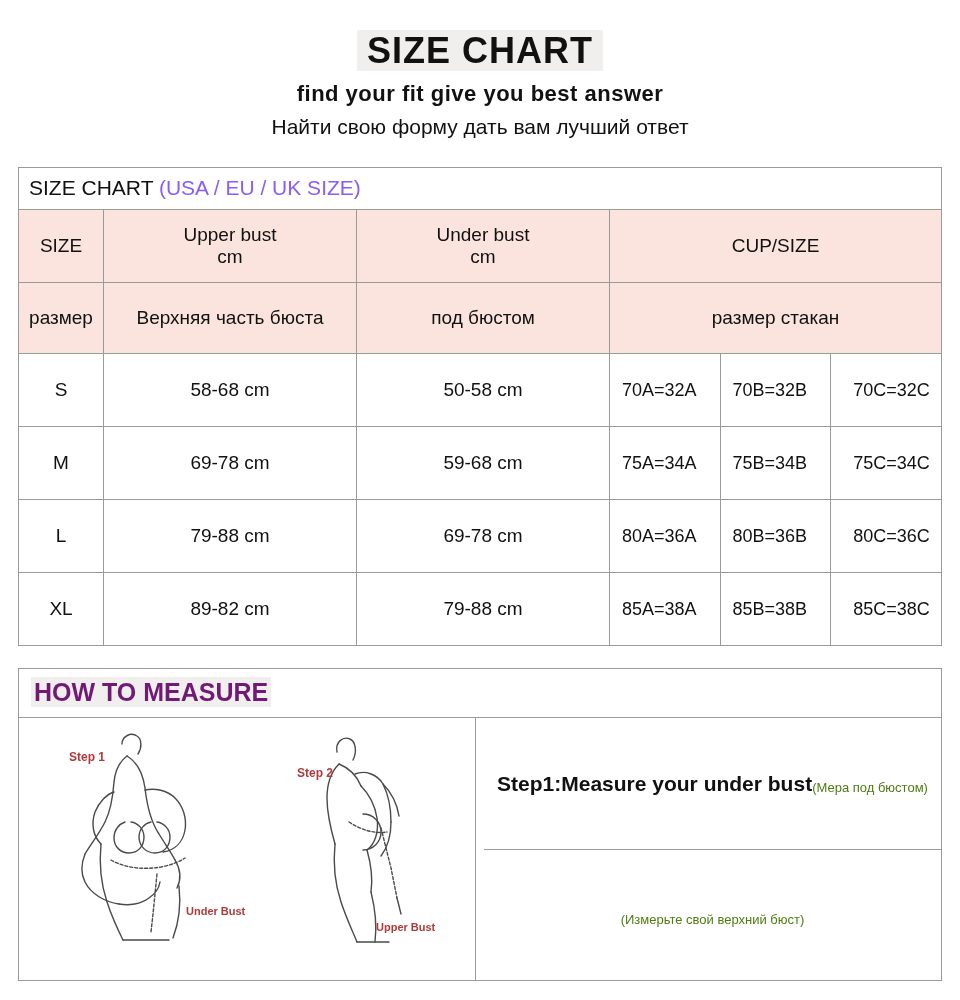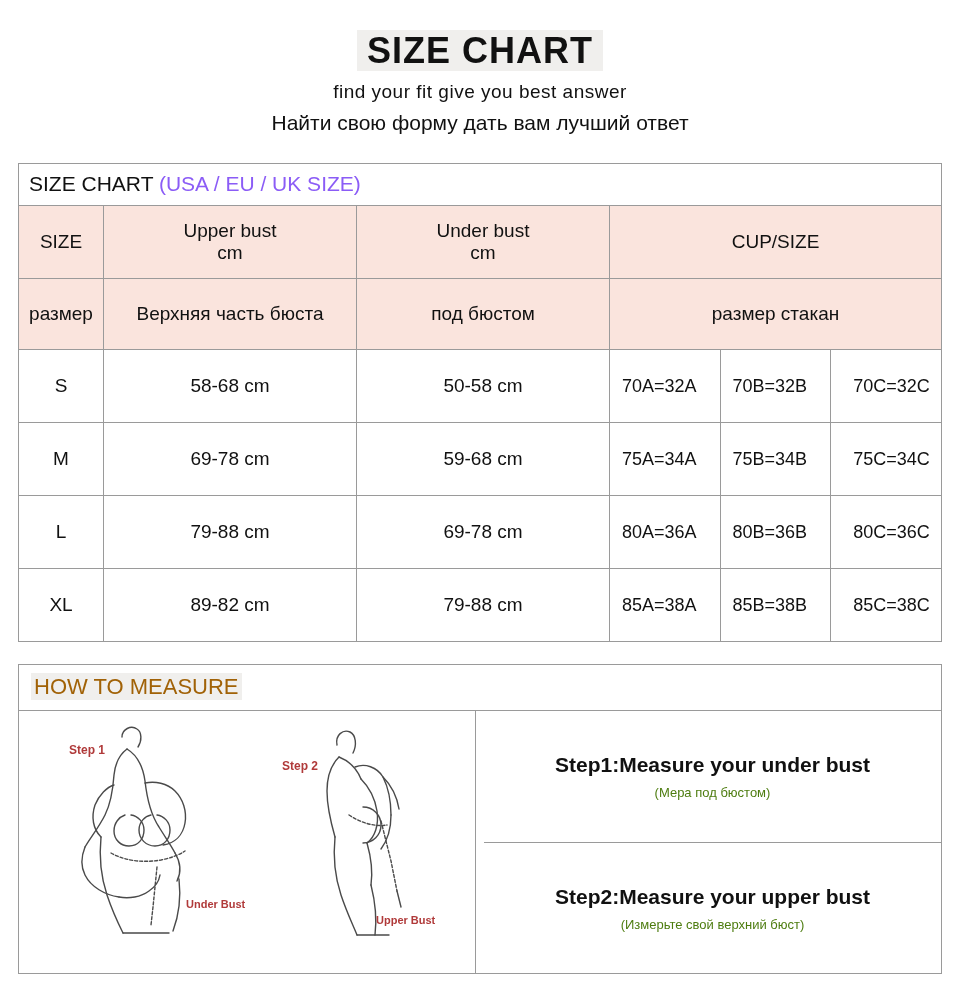--- a/index.html
+++ b/index.html
@@ -32,22 +32,22 @@
     font-size: 36px;
     font-weight: bold;
     letter-spacing: 1px;
     color: #111;
     display: inline-block;
     background: #f0efed;
     padding: 0 10px;
     line-height: 1.15;
   }
   .title-sub {
-    font-size: 19px;
-    font-weight: normal;
+    font-size: 22px;
+    font-weight: bold;
     letter-spacing: 0.5px;
     margin-top: 10px;
     color: #111;
   }
   .title-ru {
     font-size: 21px;
     margin-top: 8px;
     color: #111;
     font-weight: normal;
   }
@@ -117,25 +117,25 @@
   .cell-upper { width: 250px; }
   .cell-under { width: 250px; }
   .cell-cup { width: 112px; }
 
   
   .measure-wrap {
     margin: 22px 18px 0 18px;
     border: 1px solid #9a9a9a;
   }
   .measure-title {
-    font-size: 22px;
-    font-weight: normal;
+    font-size: 25px;
+    font-weight: bold;
     padding: 9px 12px 10px 12px;
     border-bottom: 1px solid #9a9a9a;
-    color: #a16207;
+    color: #701a75;
   }
   .measure-title span {
     background: #f0efed;
     padding: 1px 3px;
   }
   .measure-body {
     display: flex;
     height: 262px;
     gap: 8px;
   }
@@ -146,21 +146,21 @@
     background: #fff;
   }
   .measure-right {
     flex: 1;
     display: flex;
     flex-direction: column;
   }
   .step-box {
     flex: 1;
     display: flex;
-    flex-direction: column;
+    flex-direction: row;
     align-items: center;
     justify-content: center;
   }
   .step-box.first {
     border-bottom: 1px solid #9a9a9a;
   }
   .step-en {
     font-size: 21px;
     font-weight: bold;
     color: #111;
@@ -308,32 +308,31 @@
             <path d="M344 96 C354 96 362 104 362 114 C362 124 354 132 344 132"></path>
 
             <path d="M330 104 C342 112 356 116 368 114" stroke-dasharray="3 2"></path>
             <path d="M362 110 L372 150 L378 180" stroke-dasharray="3 2"></path>
             <path d="M378 180 L382 196"></path>
 
             <path d="M318 34 C316 24 324 18 331 21 C337 24 338 34 334 42"></path>
           </g>
         </svg>
         <div class="step-label" style="left: 50px; top: 32px;">Step 1</div>
-        <div class="step-label" style="left: 263px; top: 48px;">Step 2</div>
+        <div class="step-label" style="left: 278px; top: 48px;">Step 2</div>
         <div class="cap-label" style="left: 167px; top: 187px;">Under Bust</div>
         <div class="cap-label" style="left: 357px; top: 203px;">Upper Bust</div>
       </div>
 
       <div class="measure-right">
         <div class="step-box first">
           <div class="step-en">Step1:Measure your under bust</div>
           <div class="step-ru">(Мера под бюстом)</div>
         </div>
         <div class="step-box">
-          <div class="step-en">Step2:Measure your upper bust</div>
           <div class="step-ru">(Измерьте свой верхний бюст)</div>
         </div>
       </div>
 
     </div>
   </div>
 
 </div>
 
 </body></html>

